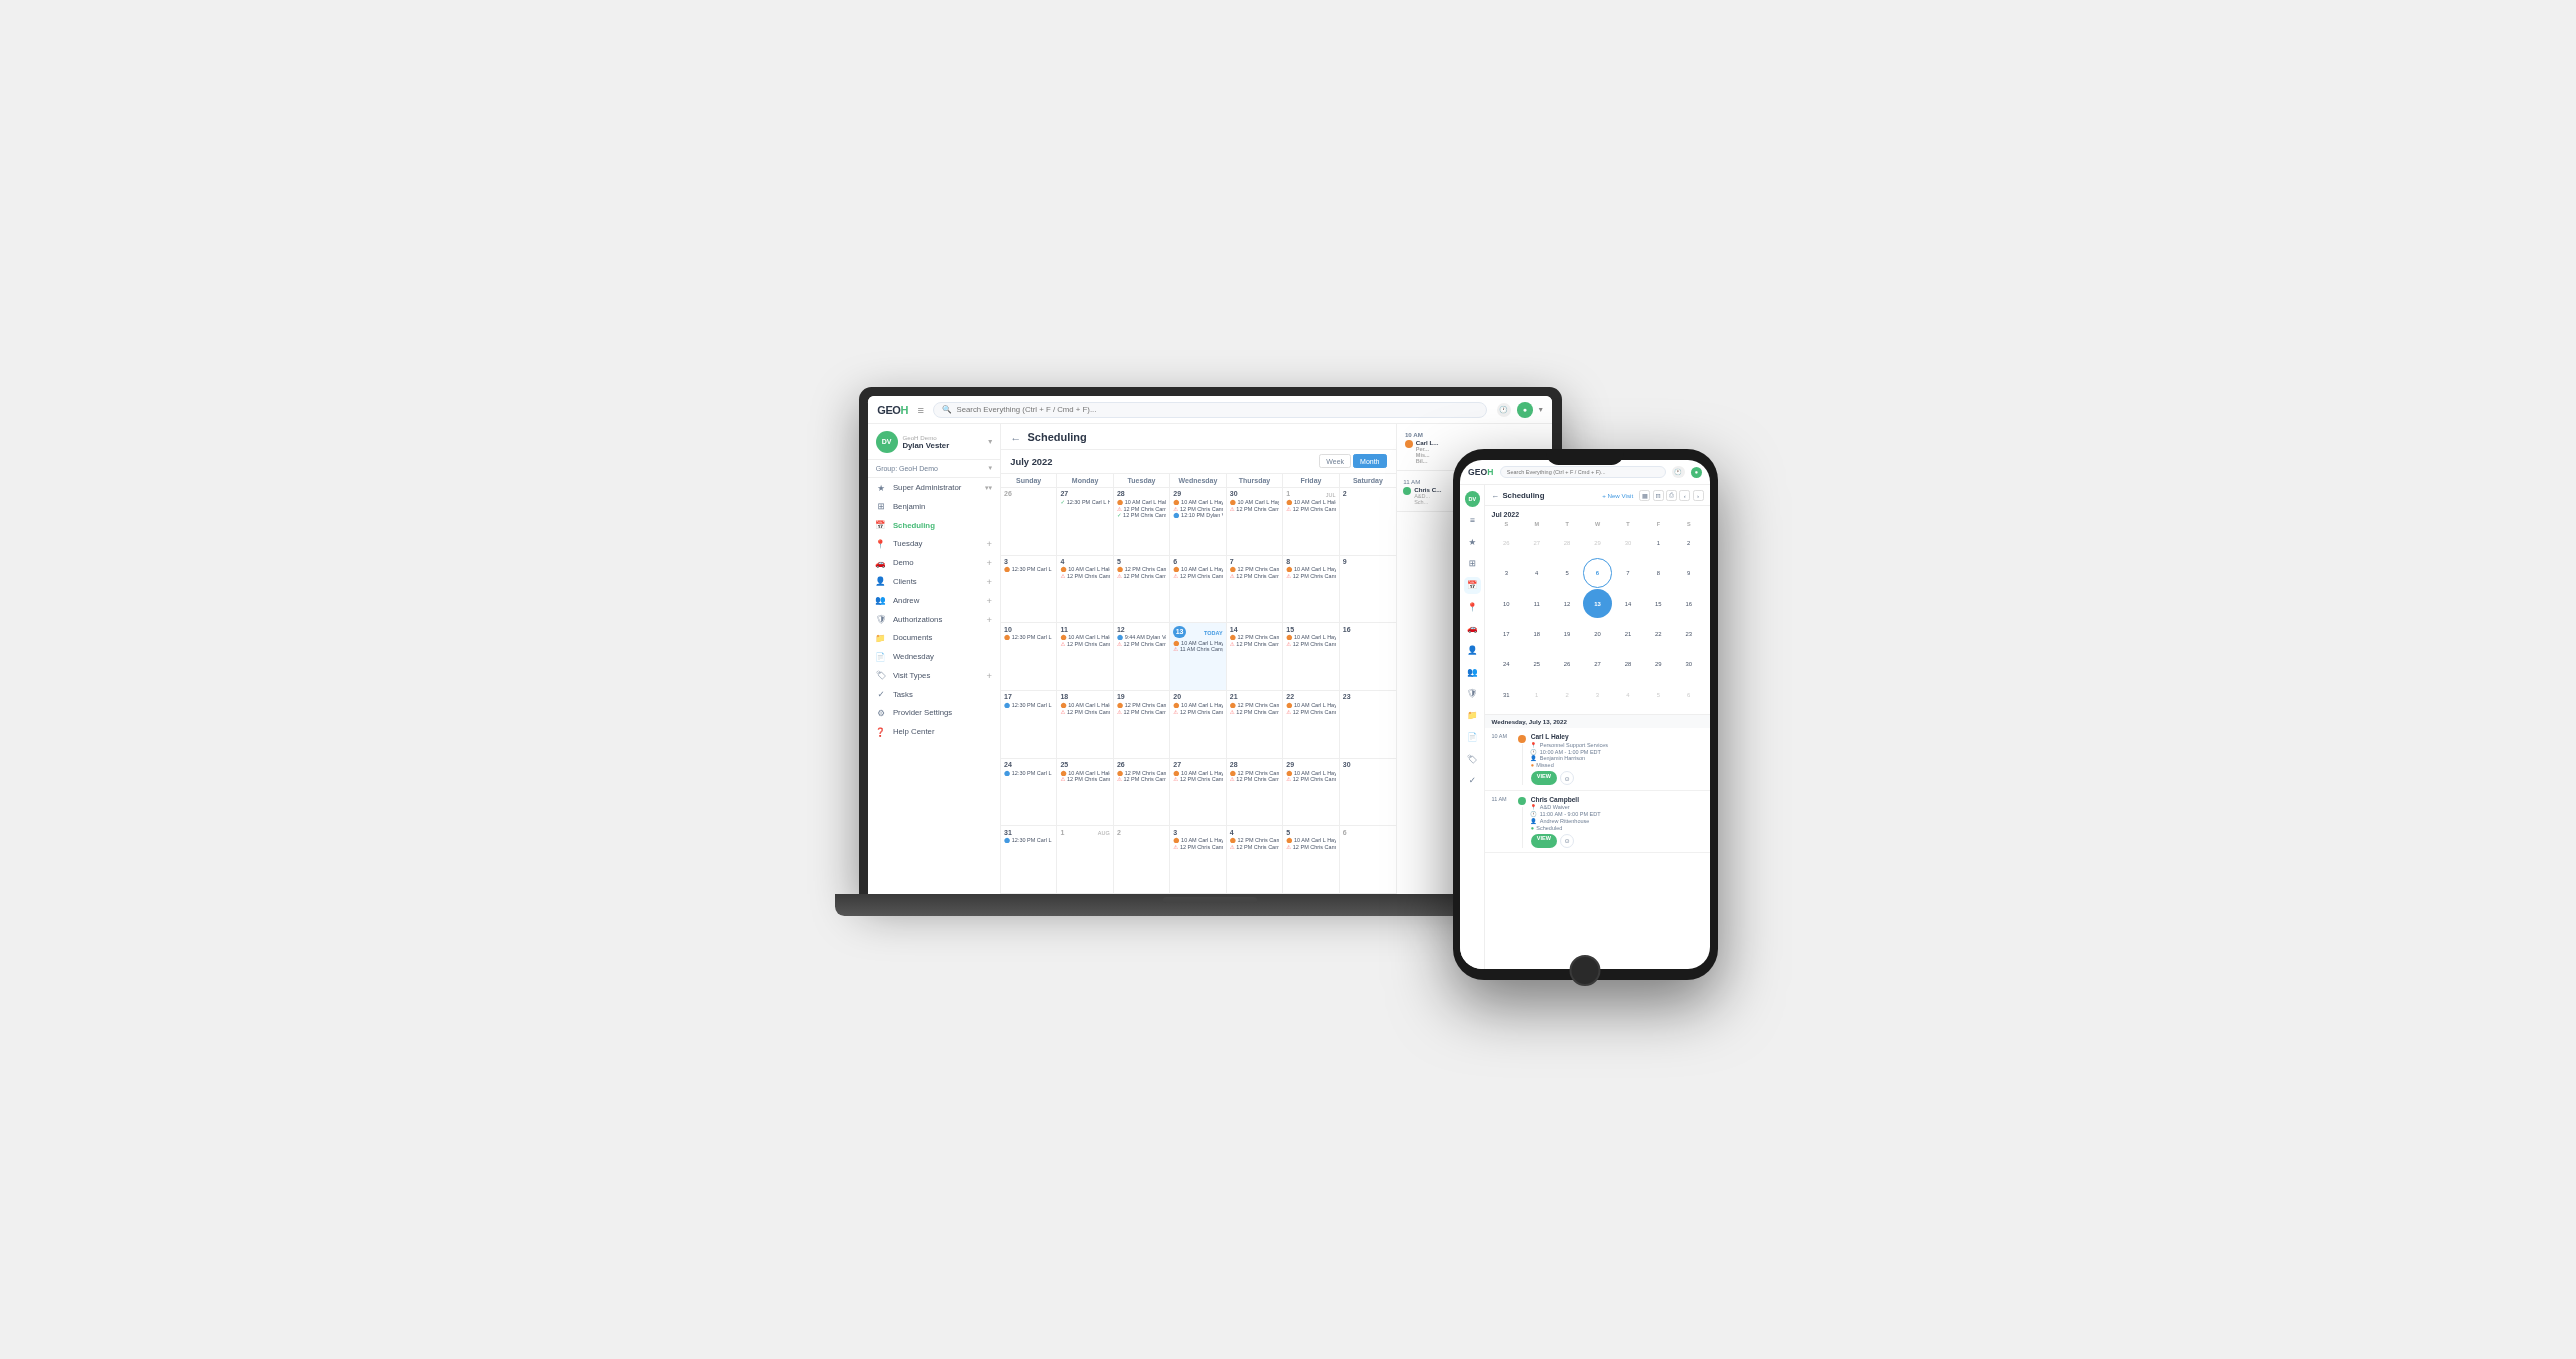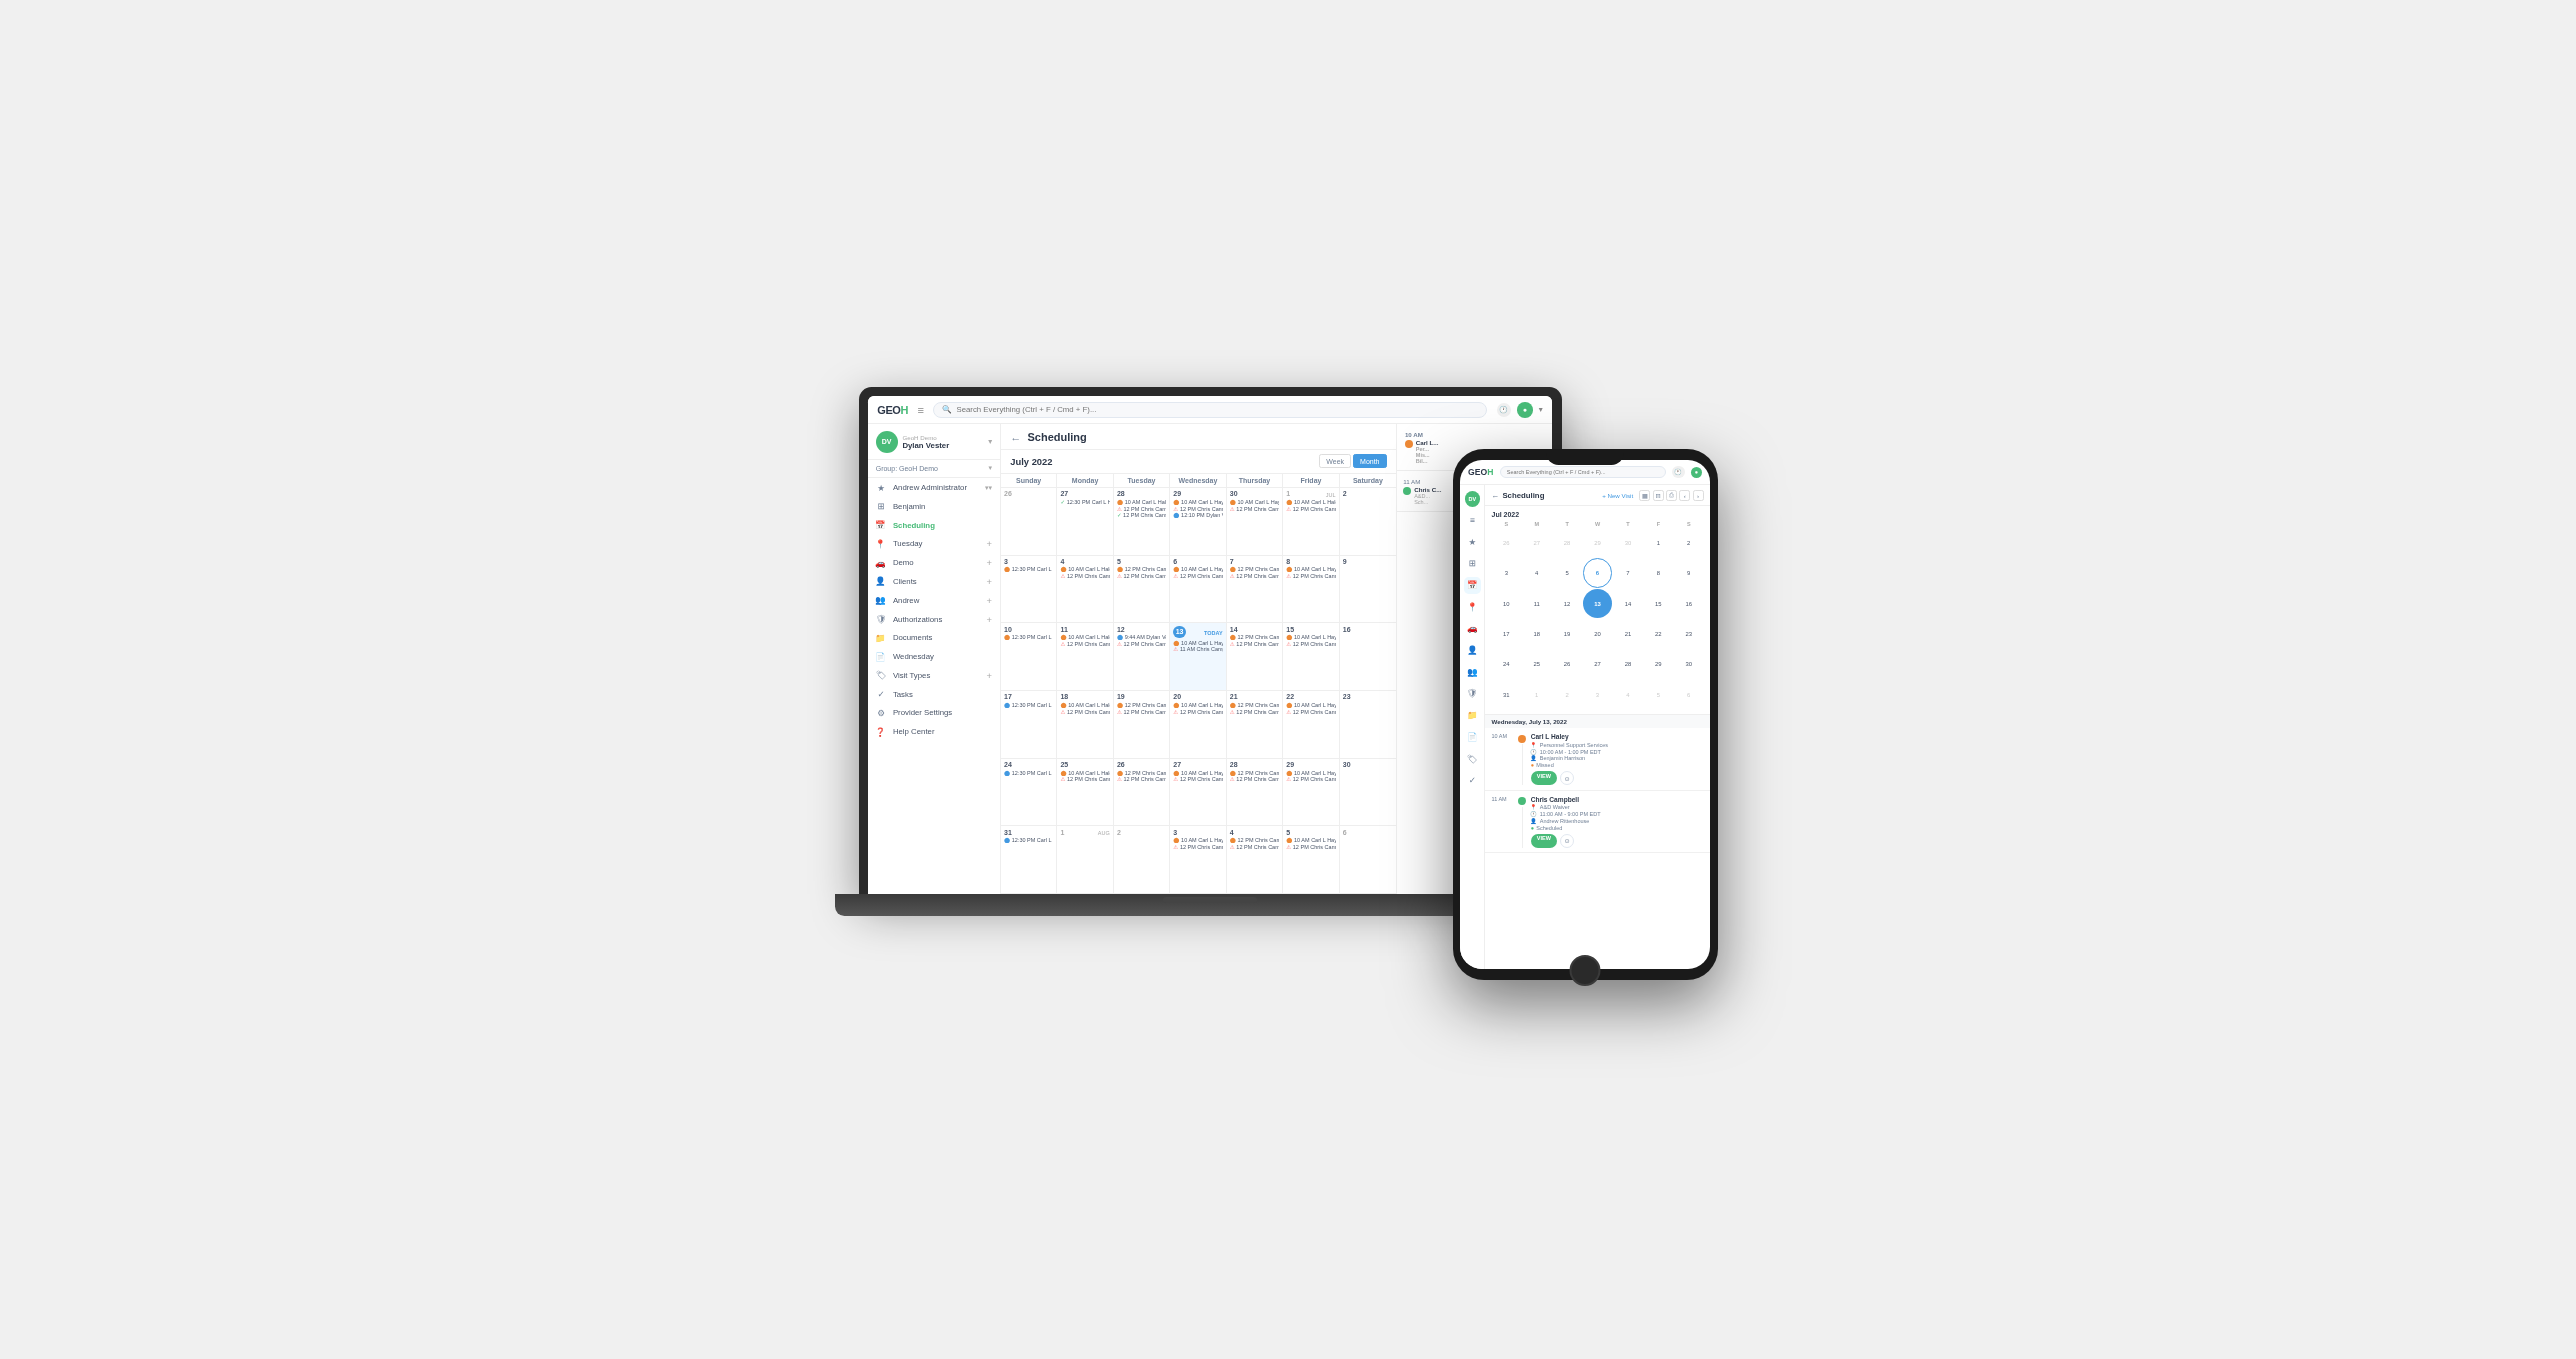--- a/index.html
+++ b/index.html
@@ -693,21 +693,21 @@
             <div style="color:#aaa;font-size:7.8px">▾</div>
           </div>
 
           <div class="group-section">
             <span class="group-label">Group: GeoH Demo</span>
             <span style="color:#aaa;font-size:7px">▾</span>
           </div>
 
           <div class="nav-item">
             <div class="nav-icon">★</div>
-            <span class="nav-label">Andrew Administrator</span>
+            <span class="nav-label">Super Administrator</span>
             <span style="color:#aaa;font-size:7px">▾▾</span>
           </div>
 
           <div class="nav-item">
             <div class="nav-icon">⊞</div>
             <span class="nav-label">Benjamin</span>
           </div>
 
           <div class="nav-item">
             <div class="nav-icon" style="color:#4299e1">📅</div>

